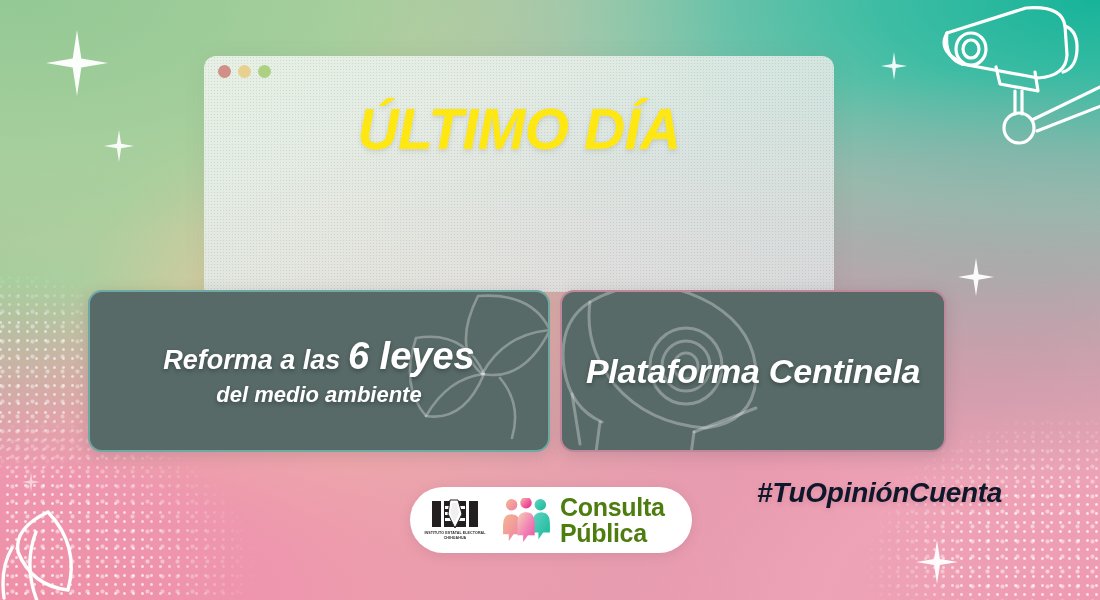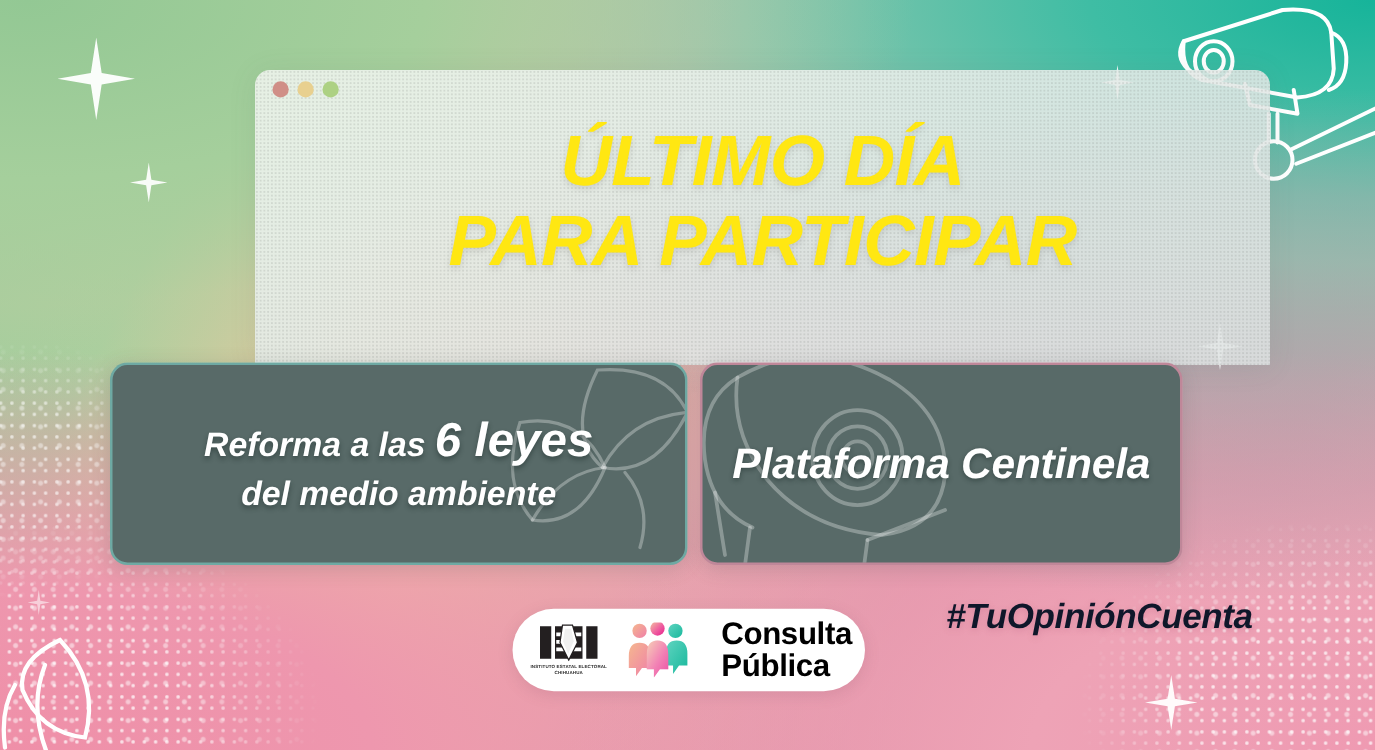--- a/index.html
+++ b/index.html
@@ -116,21 +116,21 @@
     opacity: 0.97;
   }
 
   
   .lineart { position: absolute; pointer-events: none; }
 
   
   #browser-window {
     position: absolute;
     left: 204px; top: 56px;
-    width: 812px; height: 236px;
+    width: 630px; height: 236px;
     border-radius: 12px 12px 0 0;
     background:
       linear-gradient(160deg,
         rgba(236,243,234,0.93) 0%,
         rgba(233,240,235,0.90) 28%,
         rgba(226,232,230,0.88) 58%,
         rgba(222,226,226,0.86) 100%);
     box-shadow: 0 2px 22px rgba(90,100,95,0.10);
     overflow: hidden;
   }
@@ -197,21 +197,21 @@
     z-index: 3;
     color: #ffffff;
     font-style: italic;
     font-weight: 700;
     text-align: center;
     text-shadow: 0 2px 4px rgba(20,35,33,0.45);
     padding: 0 18px;
   }
   #reforma-text { font-size: 27px; line-height: 1.26; }
   #reforma-text .big { font-size: 38px; }
-  #reforma-text .l2 { display: block; font-size: 27px; text-align: center; }
+  #reforma-text .l2 { display: block; font-size: 22px; text-align: center; }
   #centinela-text { font-size: 34px; letter-spacing: -0.2px; }
 
   
   #consulta-badge {
     position: absolute;
     left: 410px; top: 487px;
     width: 282px; height: 66px;
     background: #ffffff;
     border-radius: 33px;
     display: flex;
@@ -234,24 +234,23 @@
     font-weight: 700;
     letter-spacing: 0.1px;
     margin-top: 2px;
     white-space: pre-line;
   }
   #people-icon { width: 50px; height: 44px; flex: none; }
   #consulta-label {
     font-size: 25px;
     font-weight: 700;
     line-height: 1.04;
-    color: #000000;
+    color: #4d7c0f;
     letter-spacing: -0.3px;
     white-space: pre-line;
-    margin-left: 17px;
   }
 
   
   #hashtag {
     position: absolute;
     left: 757px; top: 477px;
     font-size: 28px;
     font-weight: 700;
     font-style: italic;
     color: #0f172a;
@@ -305,21 +304,20 @@
 
   <div id="browser-window">
     <div class="titlebar">
       <span class="dot" style="background:#d08f87;"></span>
       <span class="dot" style="background:#e8d08f;"></span>
       <span class="dot" style="background:#add183;"></span>
     </div>
 
     <div id="headline">
       <span>ÚLTIMO DÍA</span>
-      <span class="l2">PARA PARTICIPAR</span>
     </div>
   </div>
 
   <div class="card" id="card-reforma">
     <svg class="lineart" style="right:-14px; top:-6px;" width="180" height="175" viewBox="0 0 180 175" fill="none" stroke="rgba(255,255,255,0.30)" stroke-width="2.6" stroke-linecap="round">
       <path d="M96 10 Q150 6 168 44 Q142 96 100 88 Q70 62 96 10 Z"></path>
       <path d="M100 88 Q122 48 168 44"></path>
       <path d="M34 52 Q82 44 102 88 Q82 136 44 130 Q18 100 34 52 Z"></path>
       <path d="M44 130 Q66 92 102 88"></path>
       <path d="M118 92 Q140 118 130 152"></path>

